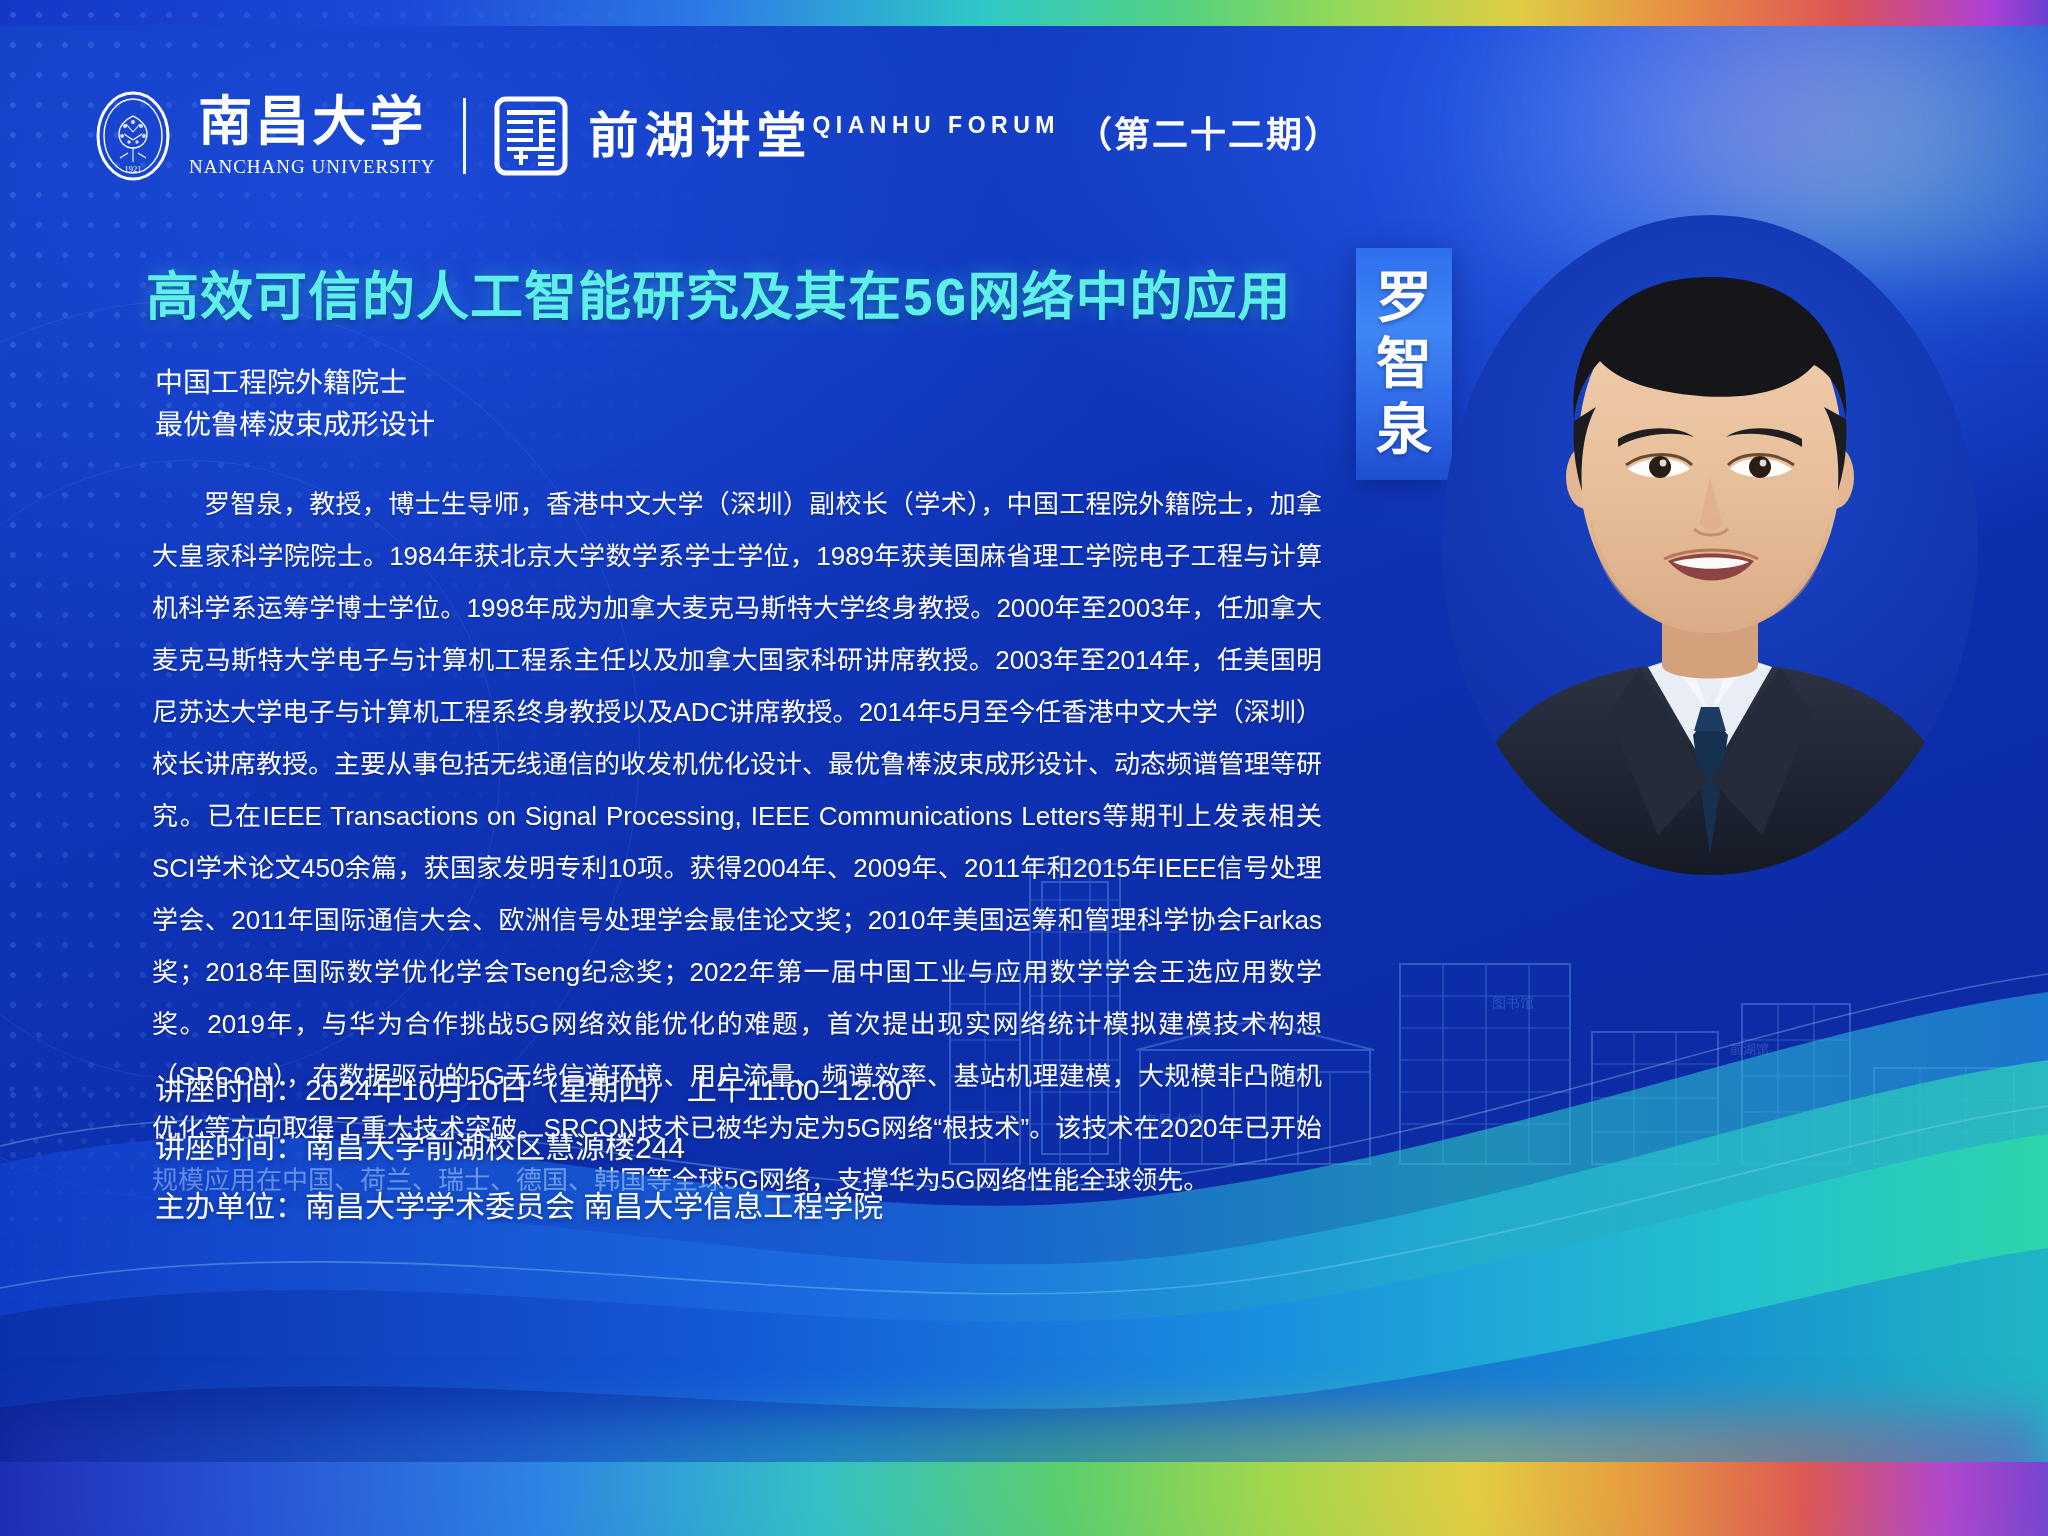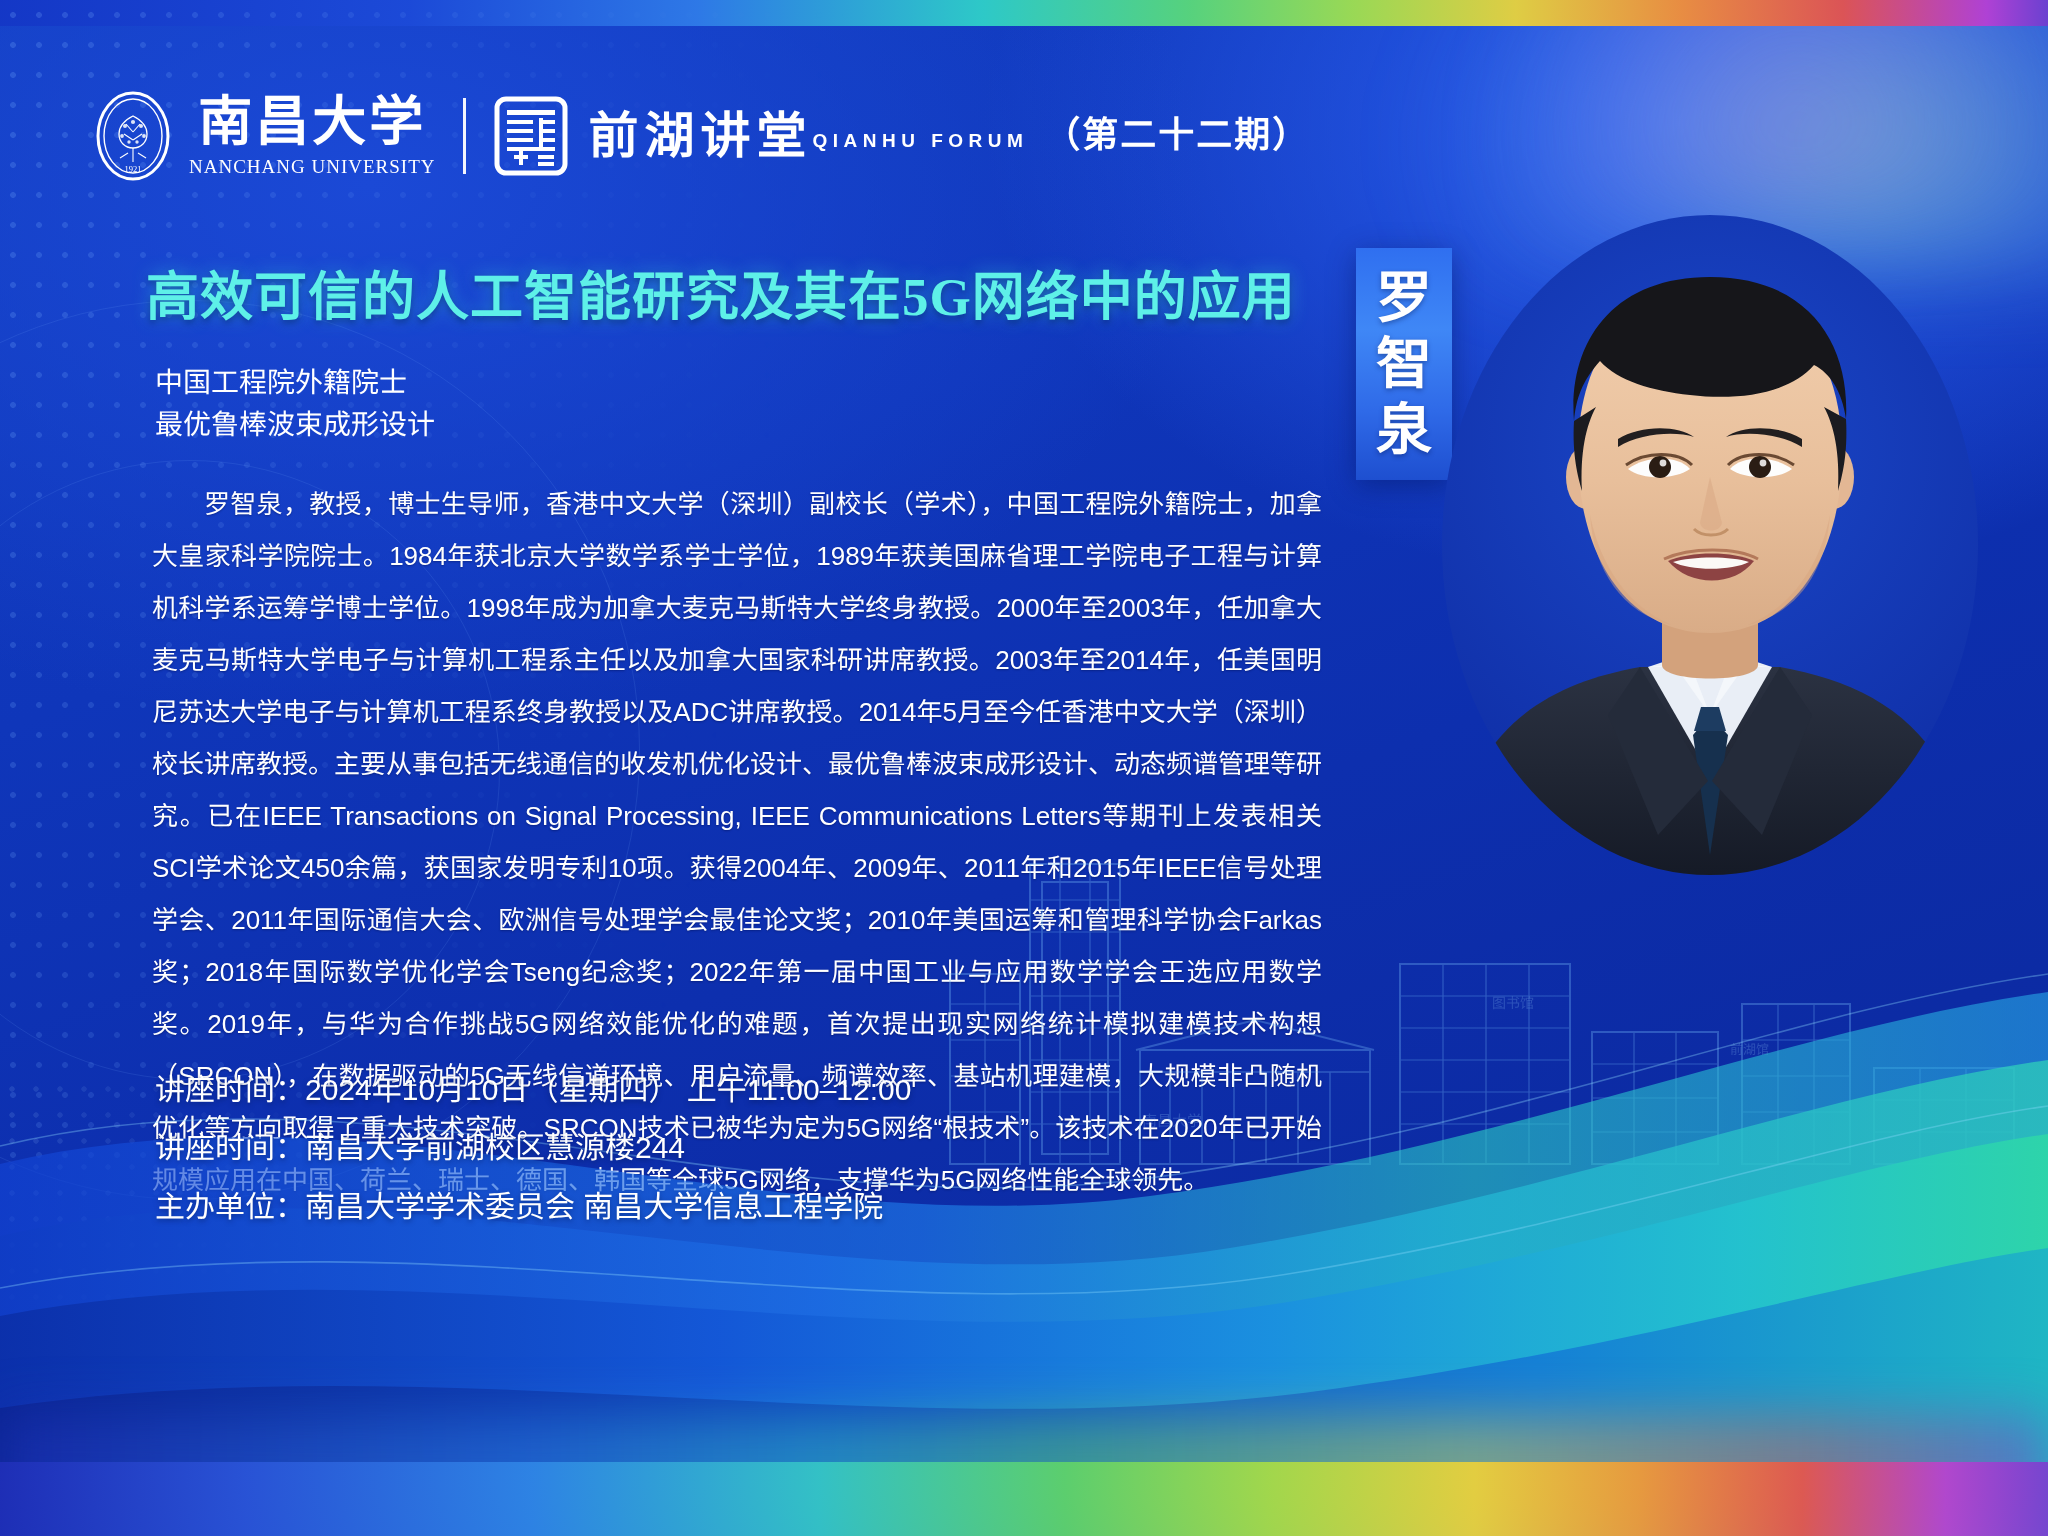--- a/index.html
+++ b/index.html
@@ -77,32 +77,32 @@
     font-size:19px;color:#fff;letter-spacing:1px;margin-top:7px;white-space:nowrap;
   }
   .hdr-div{width:3px;height:76px;background:#fff;margin:0 28px;opacity:.95;}
   .qh-mark{width:74px;height:80px;flex:0 0 auto;}
   .qh-text{margin-left:20px;display:flex;flex-direction:row;}
   .qh-cn{
     font-family:"Liberation Serif","DejaVu Serif",serif;
     font-weight:700;font-size:50px;color:#fff;letter-spacing:6px;line-height:1.02;white-space:nowrap;
   }
   .qh-en{
-    font-size:19px;color:#fff;letter-spacing:5.5px;margin-top:19px;font-weight:700;white-space:nowrap;
+    font-size:23px;color:#fff;letter-spacing:5.5px;margin-top:1px;font-weight:700;white-space:nowrap;
   }
   .issue{
     font-family:"Liberation Serif","DejaVu Serif",serif;
     font-weight:700;font-size:36px;color:#fff;letter-spacing:2px;
     margin-left:16px;align-self:center;padding-bottom:10px;white-space:nowrap;
   }
 
   
   .main-title{
     position:absolute;left:146px;top:254px;
-    font-family:Liberation Serif, serif;
+    font-family:Liberation Mono, monospace;
     font-weight:700;font-size:53px;color:#5ef0e8;letter-spacing:1px;
     white-space:nowrap;
     text-shadow:0 0 18px rgba(60,220,230,.45), 0 3px 6px rgba(0,20,90,.55);
   }
 
   
   .creds{position:absolute;left:155px;top:362px;color:#ffffff;font-size:28px;line-height:1.5;}
   .creds div{white-space:nowrap;}
 
   

